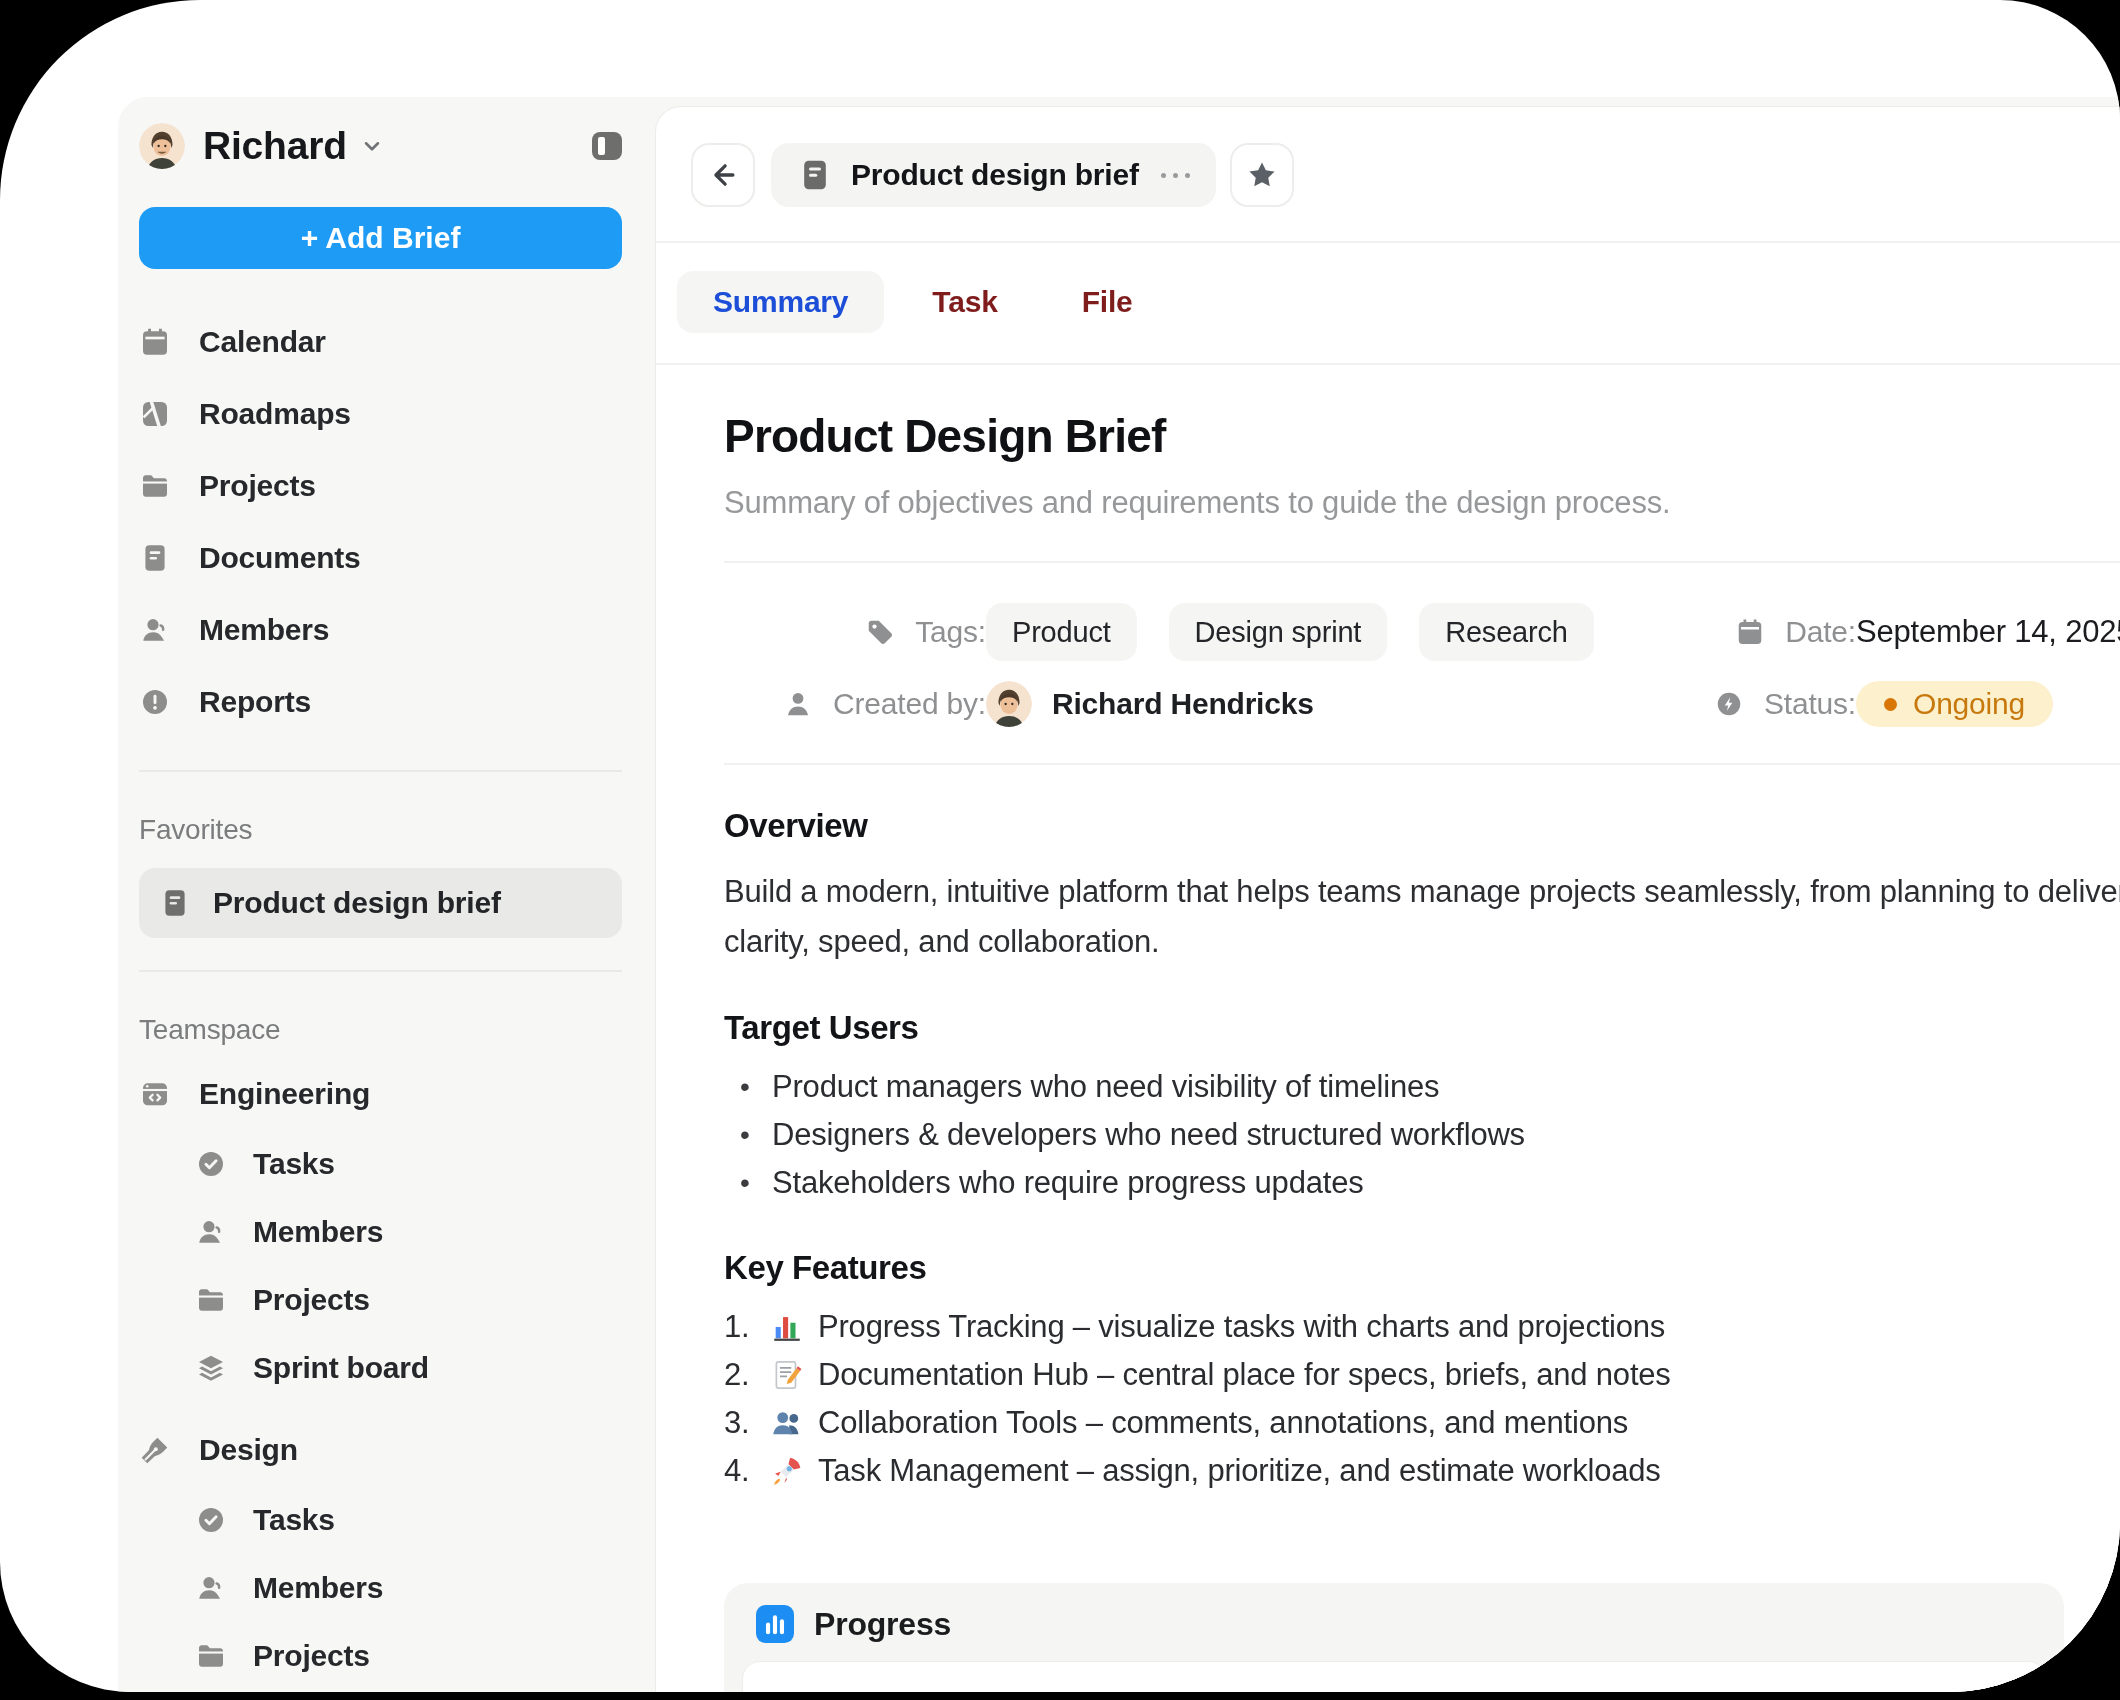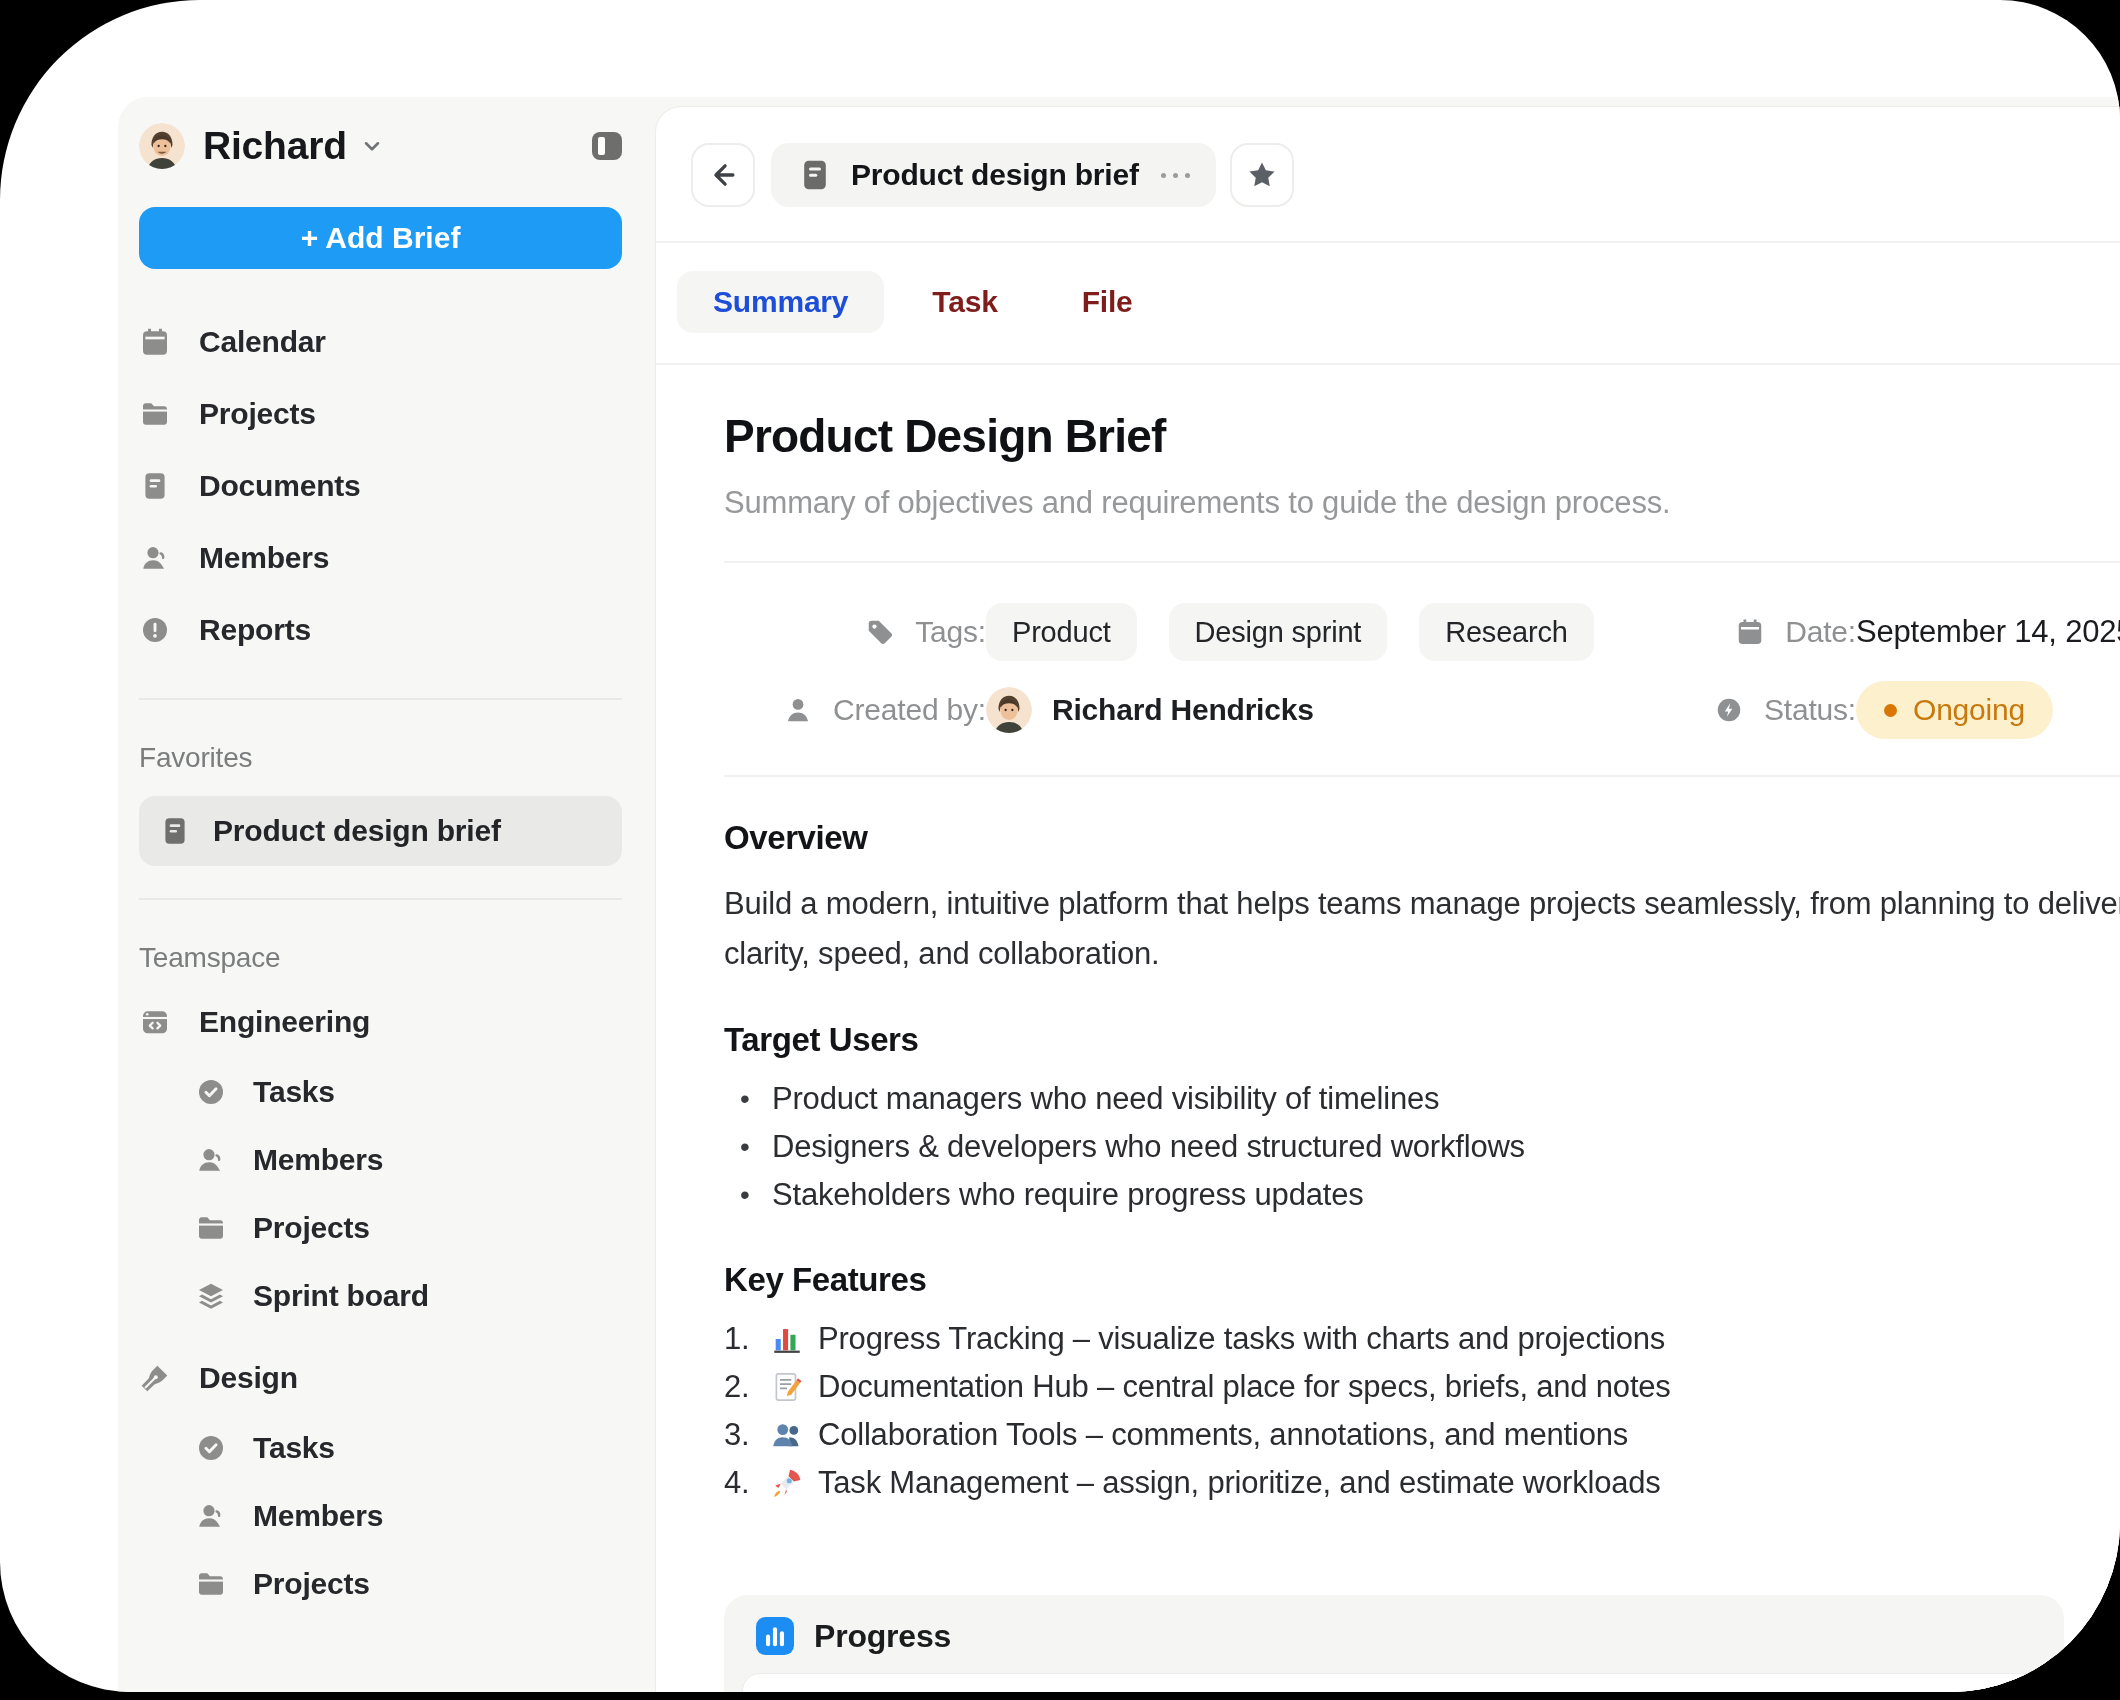--- a/index.html
+++ b/index.html
@@ -76,21 +76,21 @@
   .m-label { display:flex; align-items:center;justify-content:flex-end; }
   .m-label .ic { color:#8f9092; }
   .m-label span { font-size:30px; color:#8f9092; margin-left:20px; }
   .chips { display:flex; gap:32px; }
   .chip { height:58px; background:#f5f5f4; border-radius:16px; padding:0 26px;
           display:flex; align-items:center; font-size:29px; font-weight:500; color:#232529; cursor:pointer; }
   .created { display:flex; align-items:center; }
   .created .avatar { width:46px; height:46px; }
   .created-name { font-size:30px; font-weight:600; color:#1d1f22; margin-left:20px; }
   .date-value { font-size:31px; font-weight:500; color:#1b1c1f; white-space:nowrap; }
-  .status-pill { height:58px; background:#fcf0cd; border-radius:29px; padding:16px 28px;
+  .status-pill { height:46px; background:#fcf0cd; border-radius:29px; padding:16px 28px;
                  display:inline-flex; align-items:center; gap:16px; cursor:pointer; }
   .status-dot { width:13px; height:13px; border-radius:50%; background:#d97706; }
   .status-text { font-size:30px; font-weight:500; color:#c7790e; }
   .divider2 { height:2px; background:#f1f1ef; margin-top:36px; }
 
   h3 { font-size:33px; font-weight:700; color:#131417; margin-top:42px; letter-spacing:-0.4px; }
   .para { margin-top:22px; width:1560px; font-size:31px; line-height:50px; color:#2c2e32; }
   ul.bullets { margin-top:16px; list-style:none; }
   ul.bullets li { position:relative; padding-left:48px; font-size:31px; line-height:48px; color:#2a2c30; }
   ul.bullets li::before { content:"•"; position:absolute; left:16px; color:#3a3c40; font-size:28px; }
@@ -148,20 +148,30 @@
               <path d="M6.8 2h2.2v3.4H6.8zM15 2h2.2v3.4H15z"></path>
               <rect x="3" y="4" width="18" height="17.5" rx="3"></rect>
               <rect x="4.8" y="8" width="14.4" height="2" fill="#f7f7f5"></rect>
             </svg>
           </span>
         <span class="nav-label">Calendar</span>
       </div>
       <div class="nav-item">
         <span>
             <svg class="ic" width="32" height="32" viewBox="0 0 24 24" fill="currentColor">
+              <rect x="3" y="3" width="18" height="18" rx="4"></rect>
+              <path d="M9.2 2.5l6 19" stroke="#f7f7f5" stroke-width="2.6"></path>
+              <path d="M3.5 14.5l8-8" stroke="#f7f7f5" stroke-width="2"></path>
+            </svg>
+          </span>
+        <span class="nav-label">Roadmaps</span>
+      </div>
+      <div class="nav-item">
+        <span>
+            <svg class="ic" width="32" height="32" viewBox="0 0 24 24" fill="currentColor">
               <path d="M3 6c0-1.1.9-2 2-2h4.2l2 2.2H19c1.1 0 2 .9 2 2v9.8c0 1.1-.9 2-2 2H5c-1.1 0-2-.9-2-2V6z"></path>
               <rect x="3" y="8.6" width="18" height="1.6" fill="#f7f7f5"></rect>
             </svg>
           </span>
         <span class="nav-label">Projects</span>
       </div>
       <div class="nav-item">
         <span>
             <svg class="ic" width="32" height="32" viewBox="0 0 24 24" fill="currentColor">
               <rect x="4.8" y="2.5" width="14.4" height="19" rx="3"></rect>

